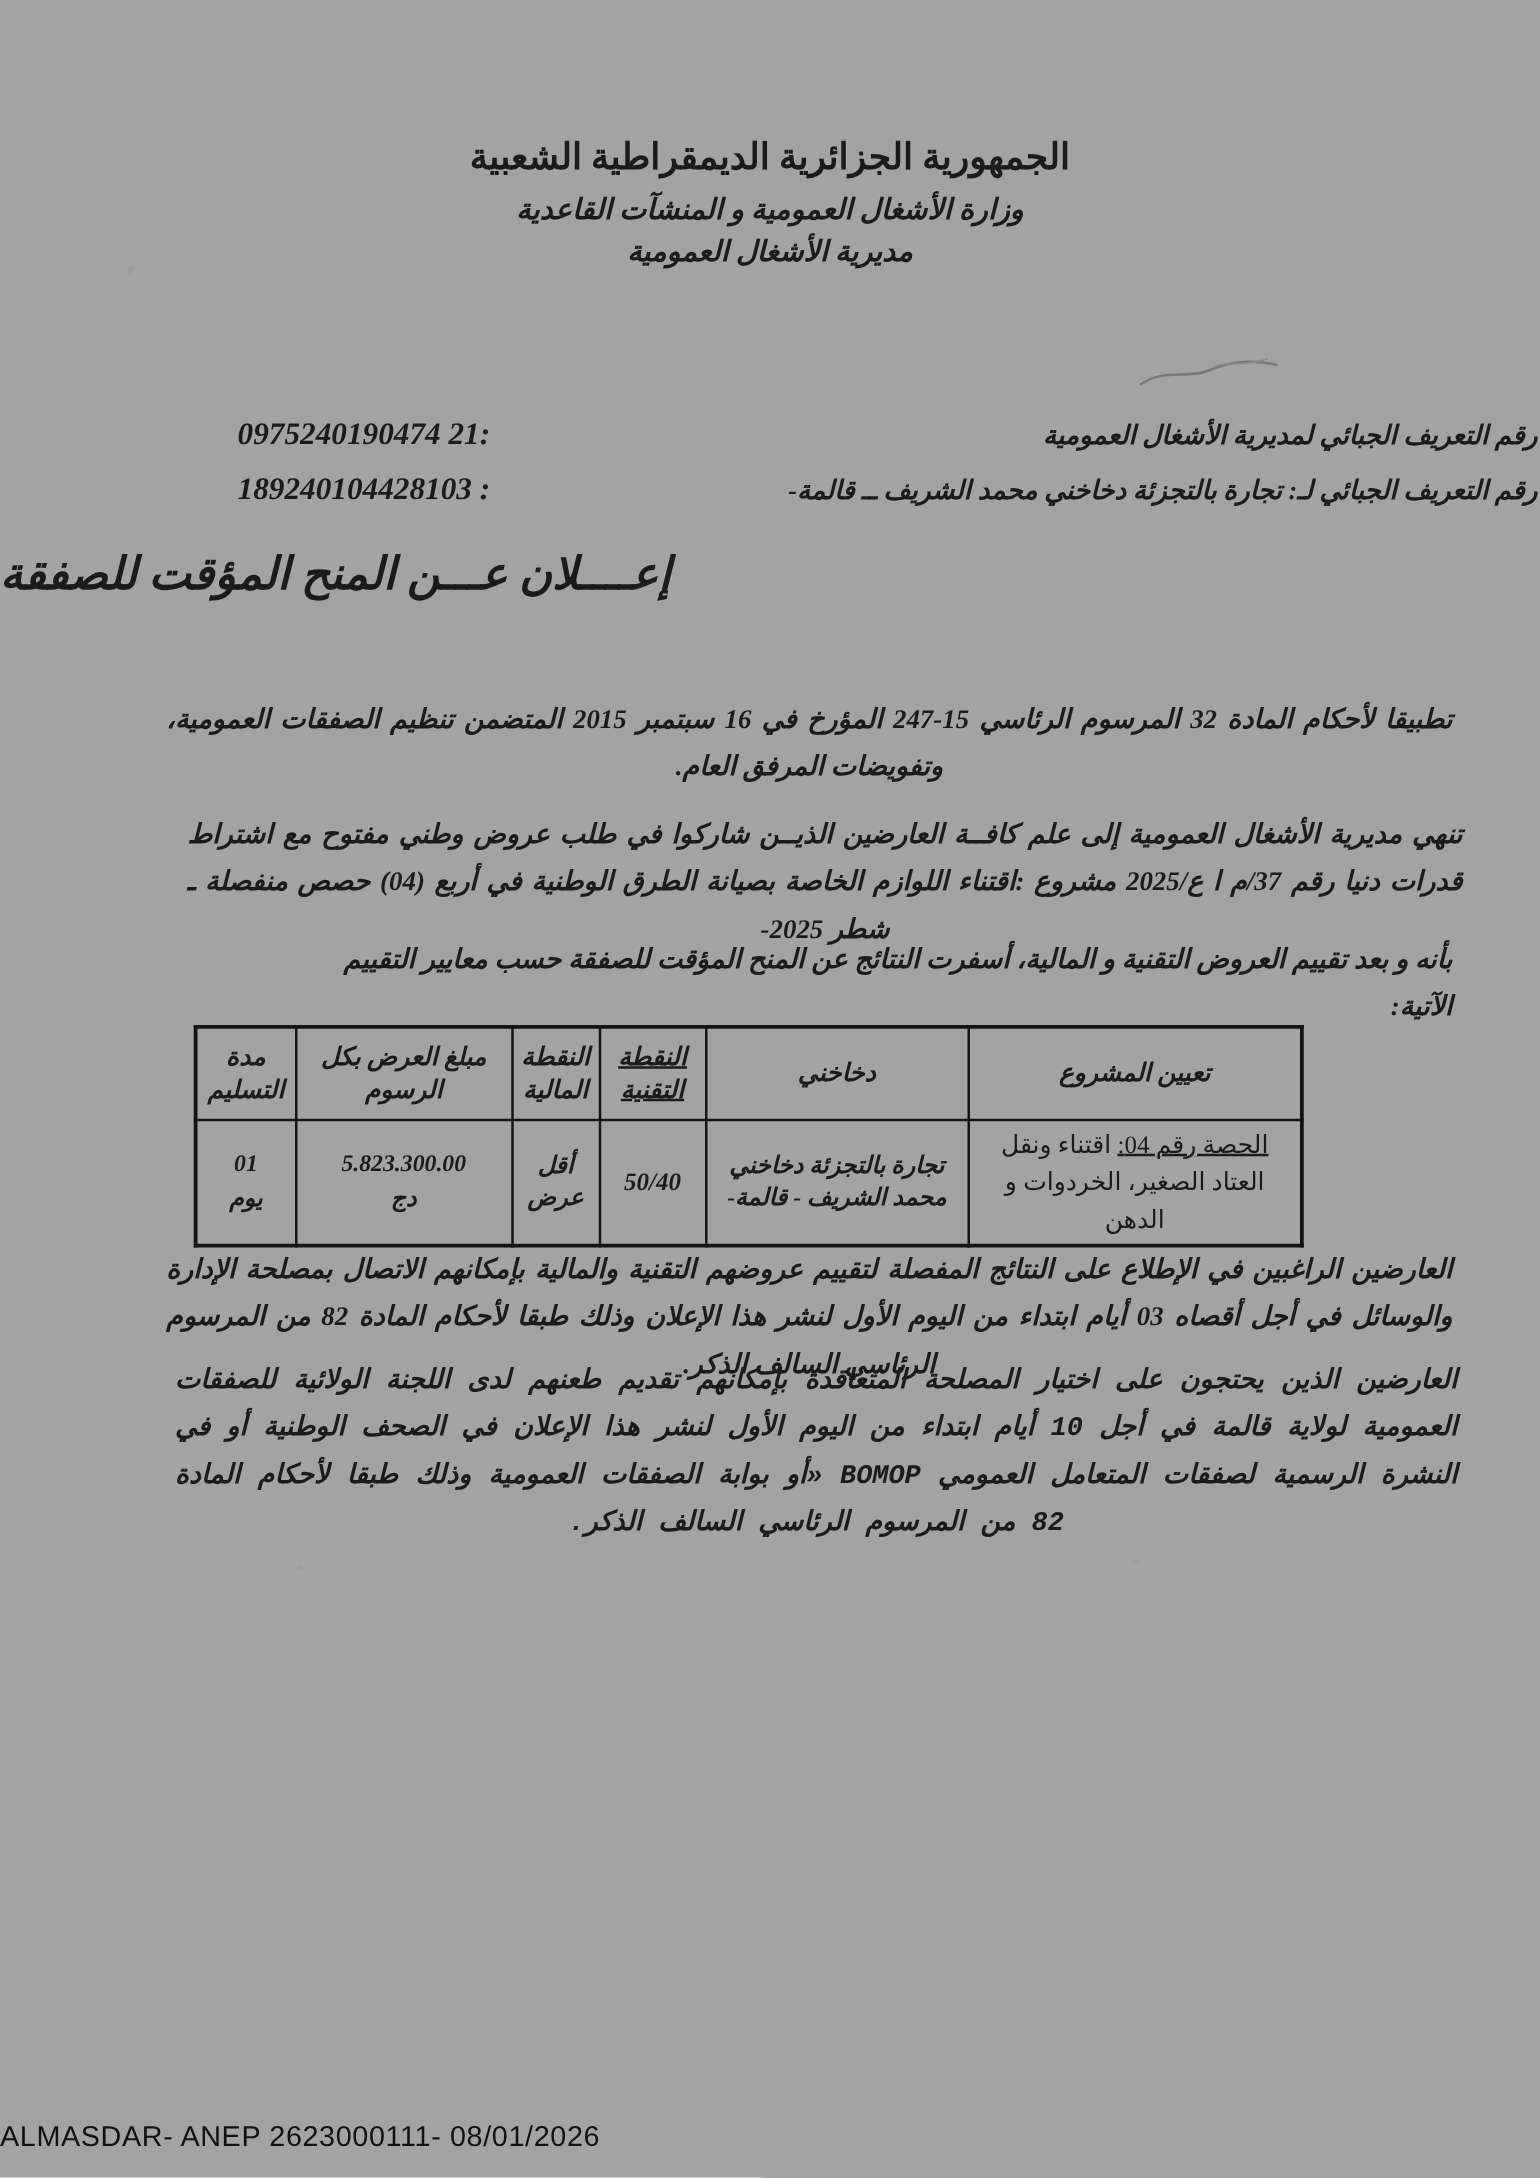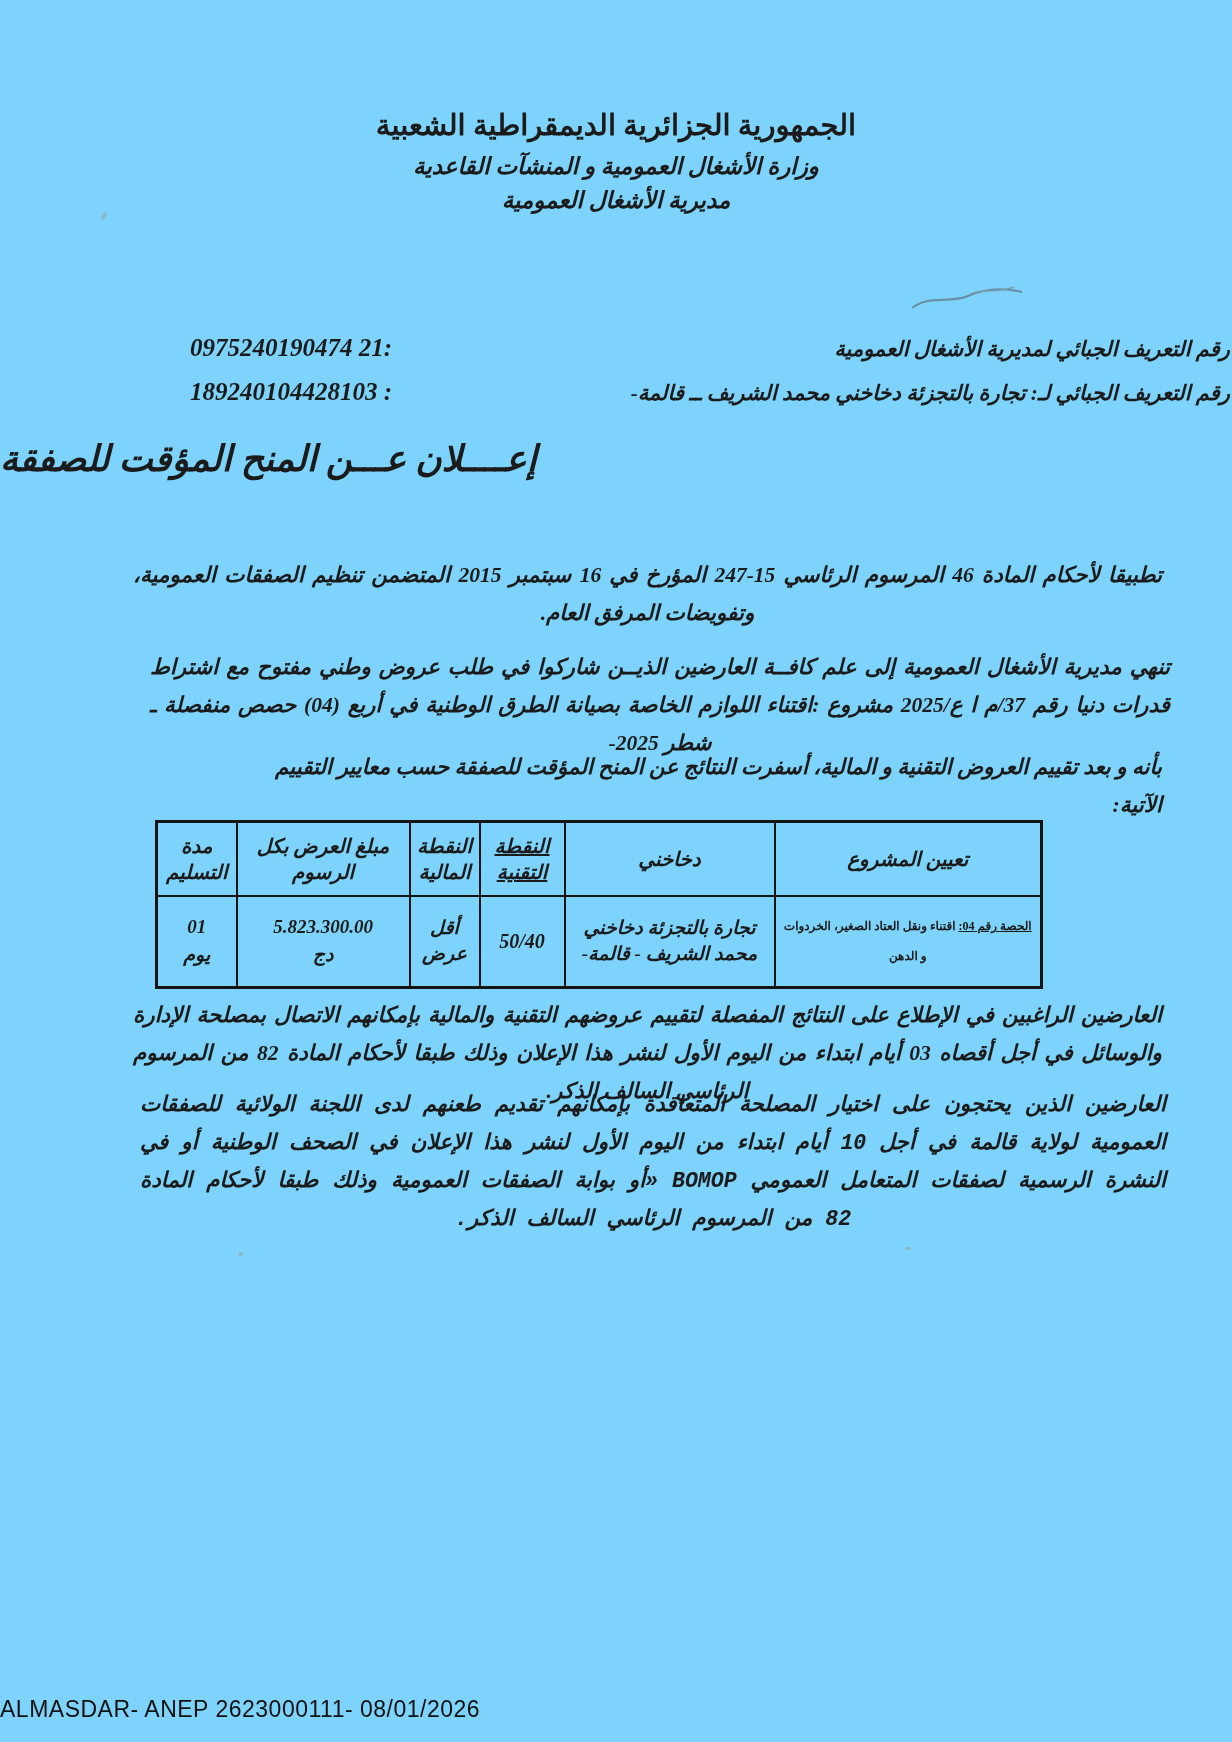--- a/index.html
+++ b/index.html
@@ -1,20 +1,20 @@
 <!DOCTYPE html>
 <html lang="ar"><head>
 <meta charset="utf-8">
 <style>
   html,body{margin:0;padding:0;background:#e8e8e8;}
   .page{
     position:relative;
     width:1232px;height:1742px;
     margin:0 auto;
-    background:#7dd3fc;
+    background:#a3a3a3;
     color:#1b1b1b;
     overflow:hidden;
     font-family:"Liberation Serif","DejaVu Serif",serif;
   }
   
   .header{position:absolute;top:108px;left:0;right:0;text-align:center;direction:rtl;}
   .header .h1{font-size:29px;font-weight:bold;letter-spacing:0.5px;margin-bottom:8px;}
   .header .h2{font-size:23px;font-weight:bold;line-height:34px;font-style:italic;}
   
   .taxblock{position:absolute;top:334px;left:0;right:0;direction:rtl;}
@@ -50,21 +50,21 @@
   table.eval th,table.eval td{
     border:2px solid #141414;vertical-align:middle;text-align:center;
     padding:4px 6px;overflow:hidden;
   }
   table.eval thead tr{height:74px;}
   table.eval tbody tr{height:92px;}
   th{font-size:20px;font-weight:bold;font-style:italic;line-height:26px;}
   th.u-head{text-decoration:underline;}
   td{font-size:19px;font-style:italic;font-weight:bold;line-height:26px;}
   td.proj{
-    font-style:normal;text-align:right;font-size:12px;font-weight:bold;
+    font-style:normal;text-align:right;font-size:20px;font-weight:normal;
     line-height:30px;padding-right:8px;
   }
   td.proj .u{text-decoration:underline;}
   td.bidder{font-size:19px;line-height:26px;padding:2px 14px;}
   td.score{font-size:20px;}
   td.amount div,.delivery div{line-height:28px;}
   
   .footer{
     position:absolute;top:1696px;left:0;right:0;text-align:left;
     direction:ltr;font-family:"Liberation Sans","DejaVu Sans",sans-serif;
@@ -98,21 +98,21 @@
       <span class="taxnum">0975240190474 21:</span>
     </div>
     <div class="taxrow">
       <span class="taxlabel">رقم التعريف الجبائي لـ: تجارة بالتجزئة دخاخني محمد الشريف ــ قالمة-</span>
       <span class="taxnum">189240104428103 :</span>
     </div>
   </div>
 
   <div class="doc-title">إعــــلان عـــن المنح المؤقت للصفقة</div>
 
-  <p class="para p1">تطبيقا لأحكام المادة 46 المرسوم الرئاسي 15-247 المؤرخ في 16 سبتمبر 2015 المتضمن تنظيم الصفقات العمومية، وتفويضات المرفق العام.</p>
+  <p class="para p1">تطبيقا لأحكام المادة 32 المرسوم الرئاسي 15-247 المؤرخ في 16 سبتمبر 2015 المتضمن تنظيم الصفقات العمومية، وتفويضات المرفق العام.</p>
   <p class="para p2">تنهي مديرية الأشغال العمومية إلى علم كافــة العارضين الذيــن شاركوا في طلب عروض وطني مفتوح مع اشتراط قدرات دنيا رقم 37/م ا ع/2025 مشروع :اقتناء اللوازم الخاصة بصيانة الطرق الوطنية في أربع (04) حصص منفصلة ـ شطر 2025-</p>
   <p class="para p3">بأنه و بعد تقييم العروض التقنية و المالية، أسفرت النتائج عن المنح المؤقت للصفقة حسب معايير التقييم الآتية:</p>
 
   <table class="eval">
     <colgroup>
       <col style="width:267px">
         <col style="width:210px">
         <col style="width:85px">
       <col style="width:70px">
         <col style="width:173px">

